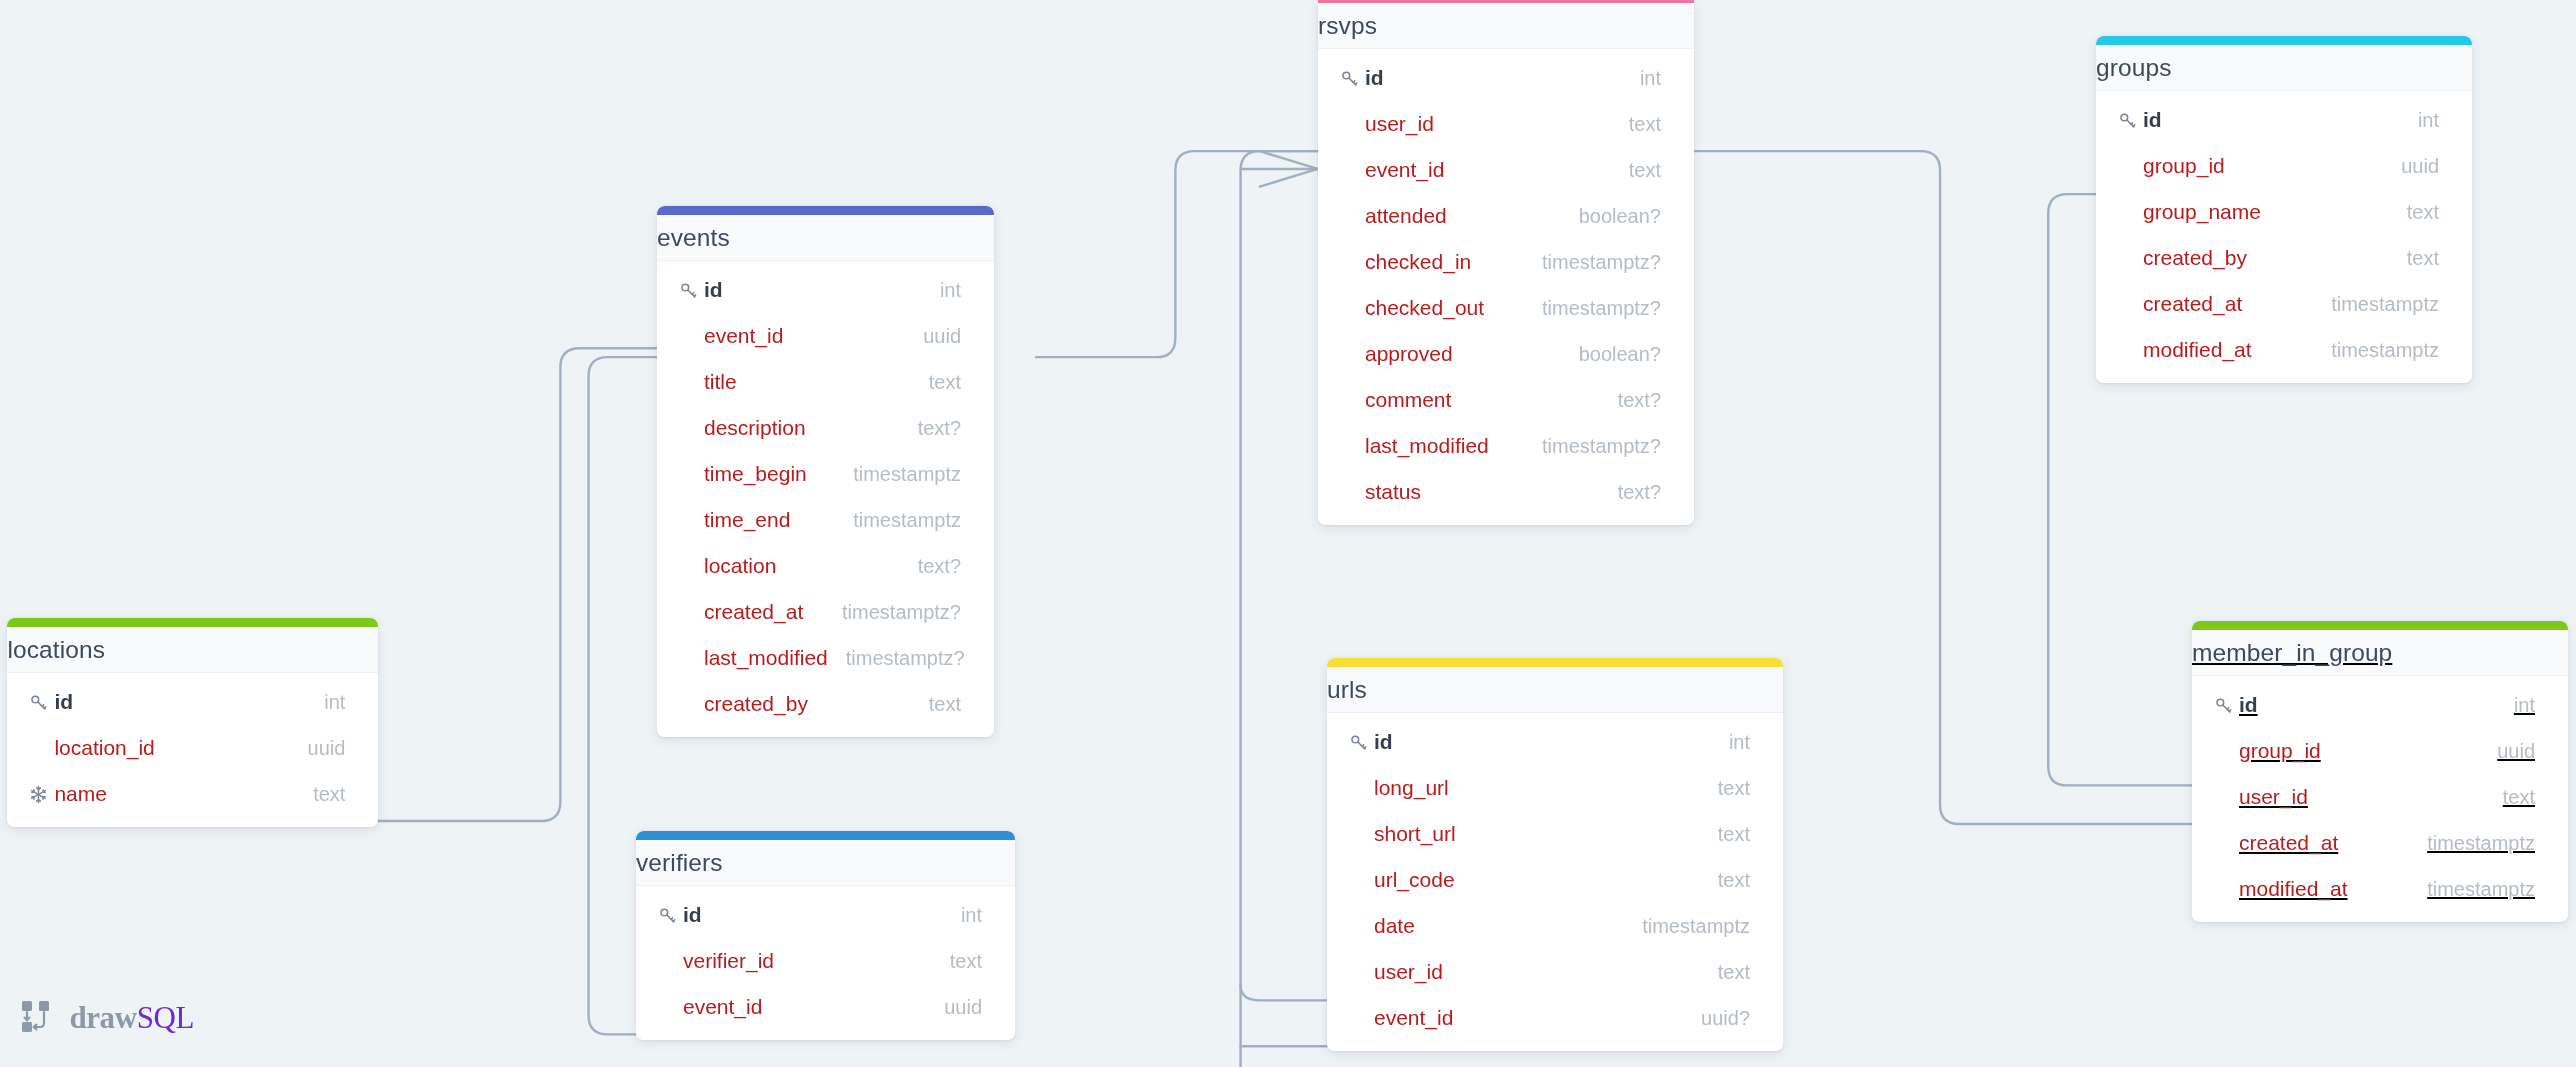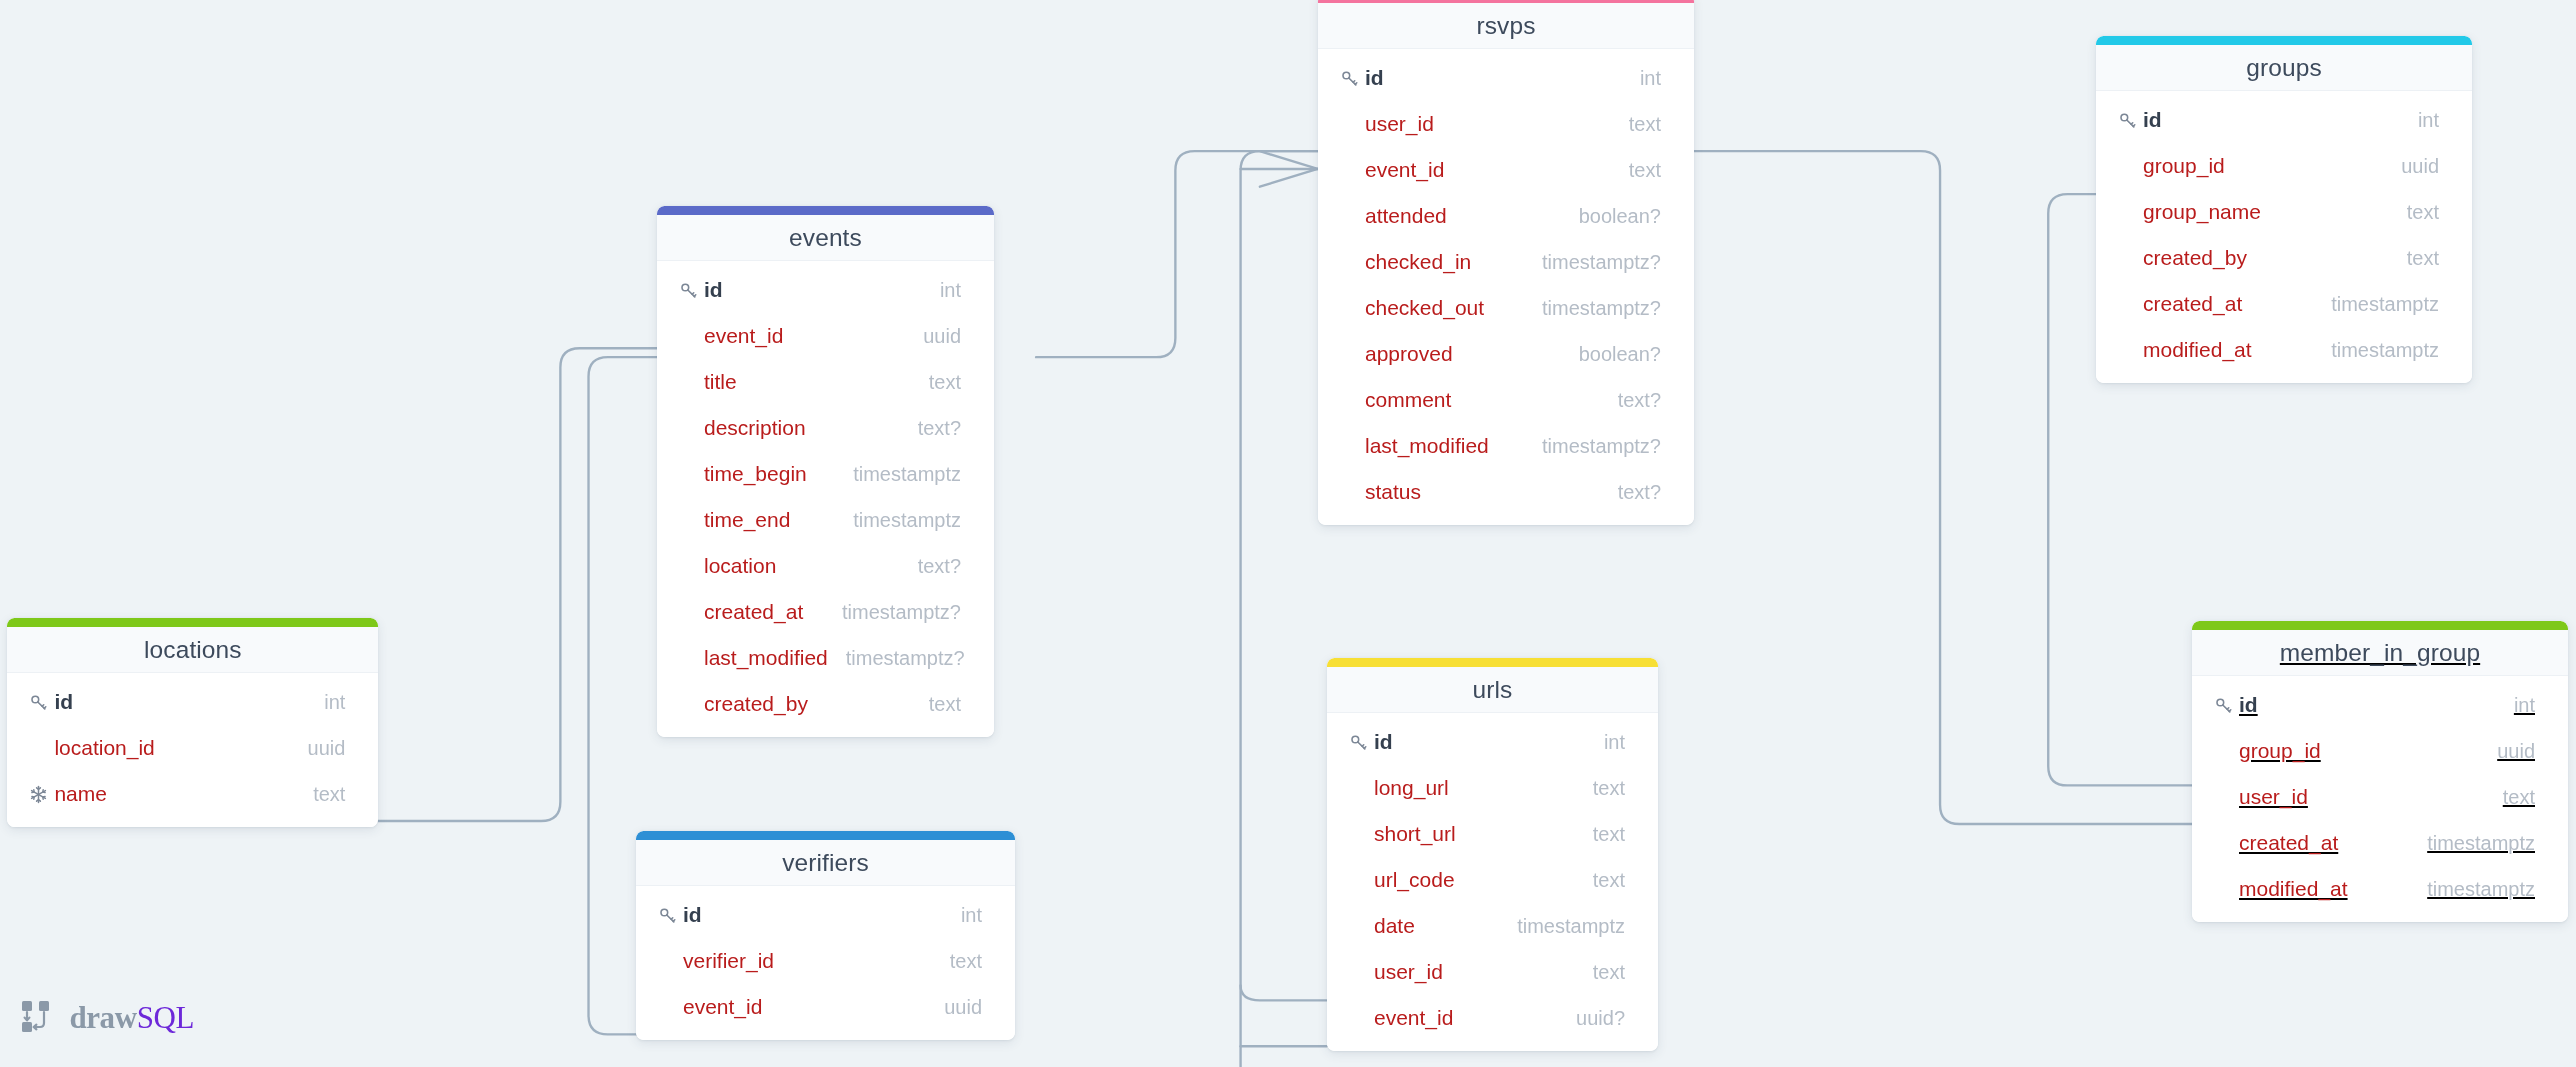--- a/index.html
+++ b/index.html
@@ -37,21 +37,21 @@
     height: 9px;
     width: 100%;
     border-radius: 7.4px 7.4px 0 0;
   }
   .table-title-wrap {
     background: #f8fafc;
     border-bottom: 0.7px solid #edf1f5;
     height: 46px;
     display: flex;
     align-items: center;
-    justify-content: center;
+    justify-content: flex-start;
   }
   .table-title {
     font-size: 24.5px;
     color: #3d4a5c;
     font-weight: 400;
     letter-spacing: 0.1px;
   }
   .cols {
     padding: 6px 0 10.4px 0;
     background: #ffffff;
@@ -89,21 +89,21 @@
     text-align: right;
     white-space: nowrap;
     padding-left: 18px;
   }
   
   #tbl-rsvps        { left: 1318px; top: -6px;   width: 376px; }
   #tbl-groups       { left: 2096px; top: 36px;   width: 376px; }
   #tbl-events       { left: 657px;  top: 206px;  width: 337px; }
   #tbl-locations    { left: 7.4px;   top: 618px;  width: 371px; }
   #tbl-member       { left: 2192px; top: 621px;  width: 376px; text-decoration: underline; }
-  #tbl-urls         { left: 1327px; top: 658px;  width: 331px; }
+  #tbl-urls         { left: 1327px; top: 658px;  width: 456px; }
   #tbl-verifiers    { left: 636px;  top: 831px; width: 379px; }
 
   
   #logo {
     position: absolute;
     left: 19px;
     top: 997px;
     z-index: 3;
     display: flex;
     align-items: center;

